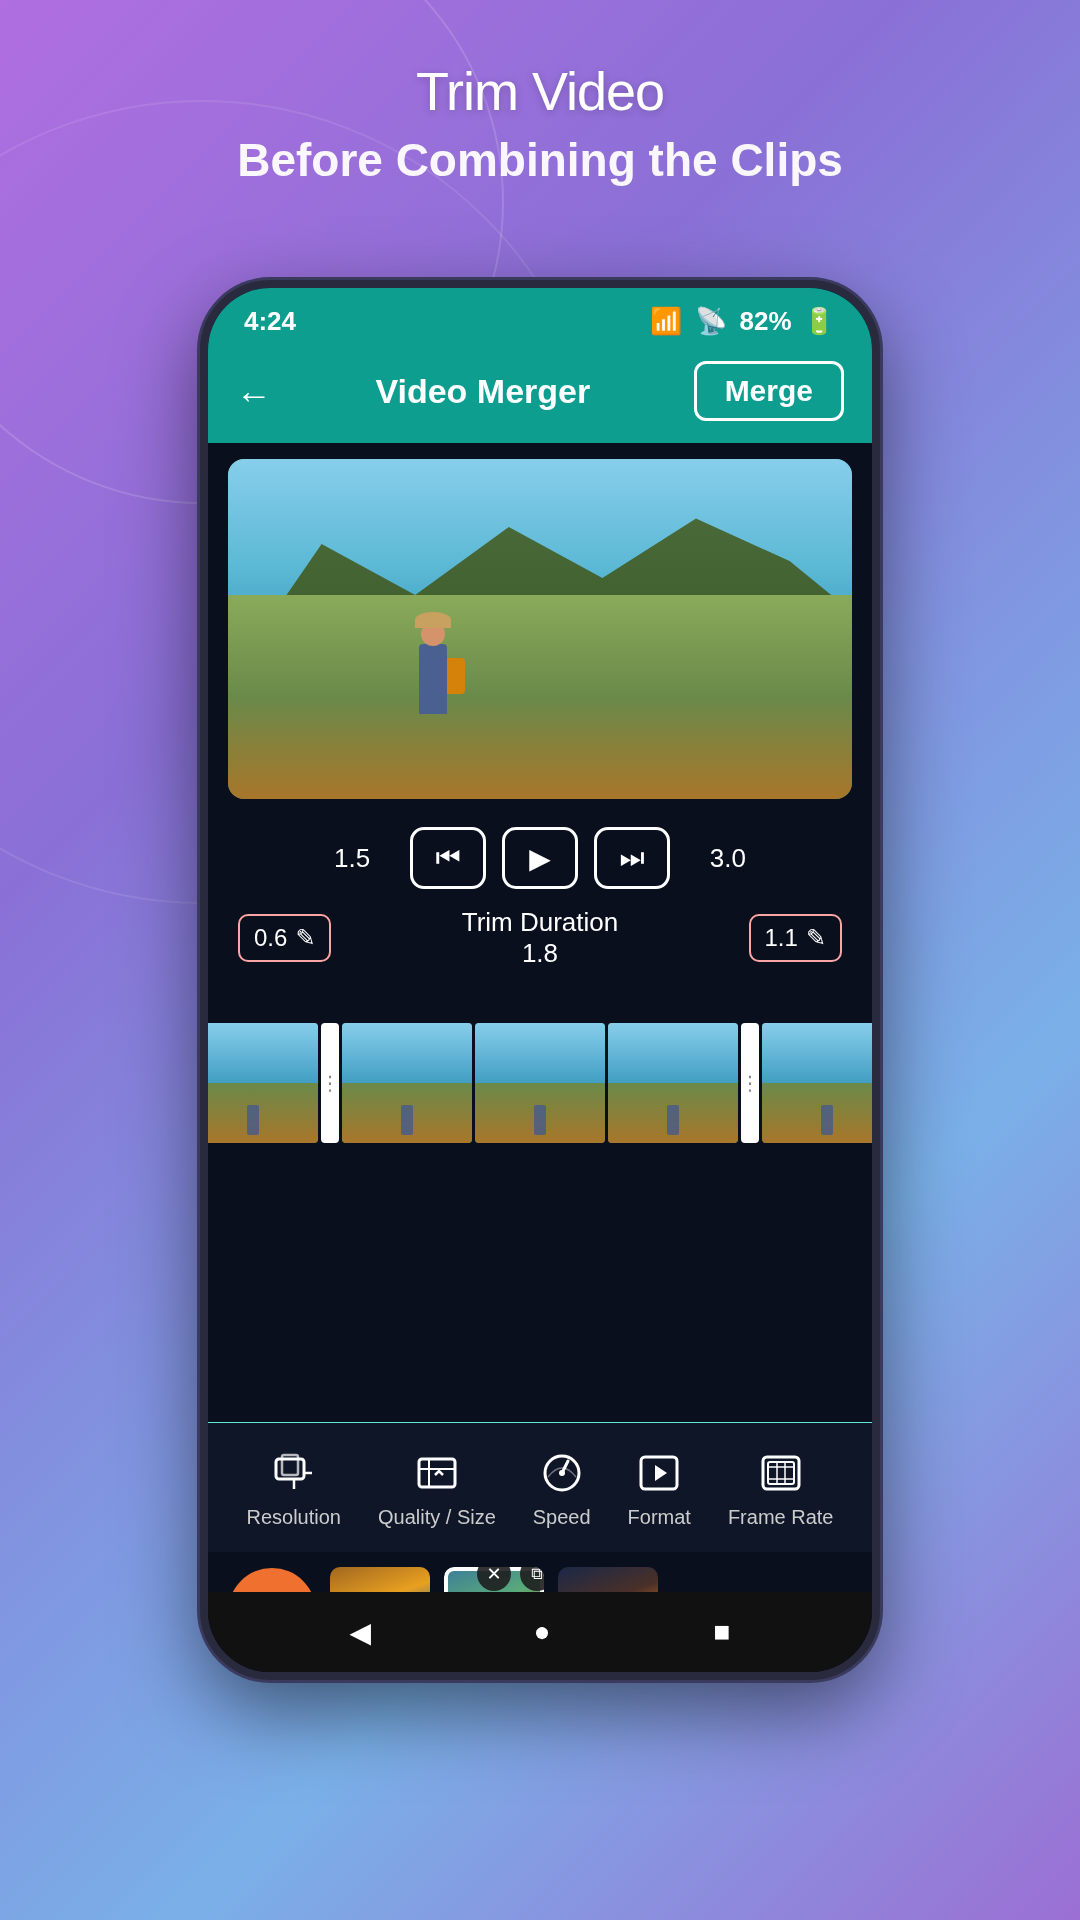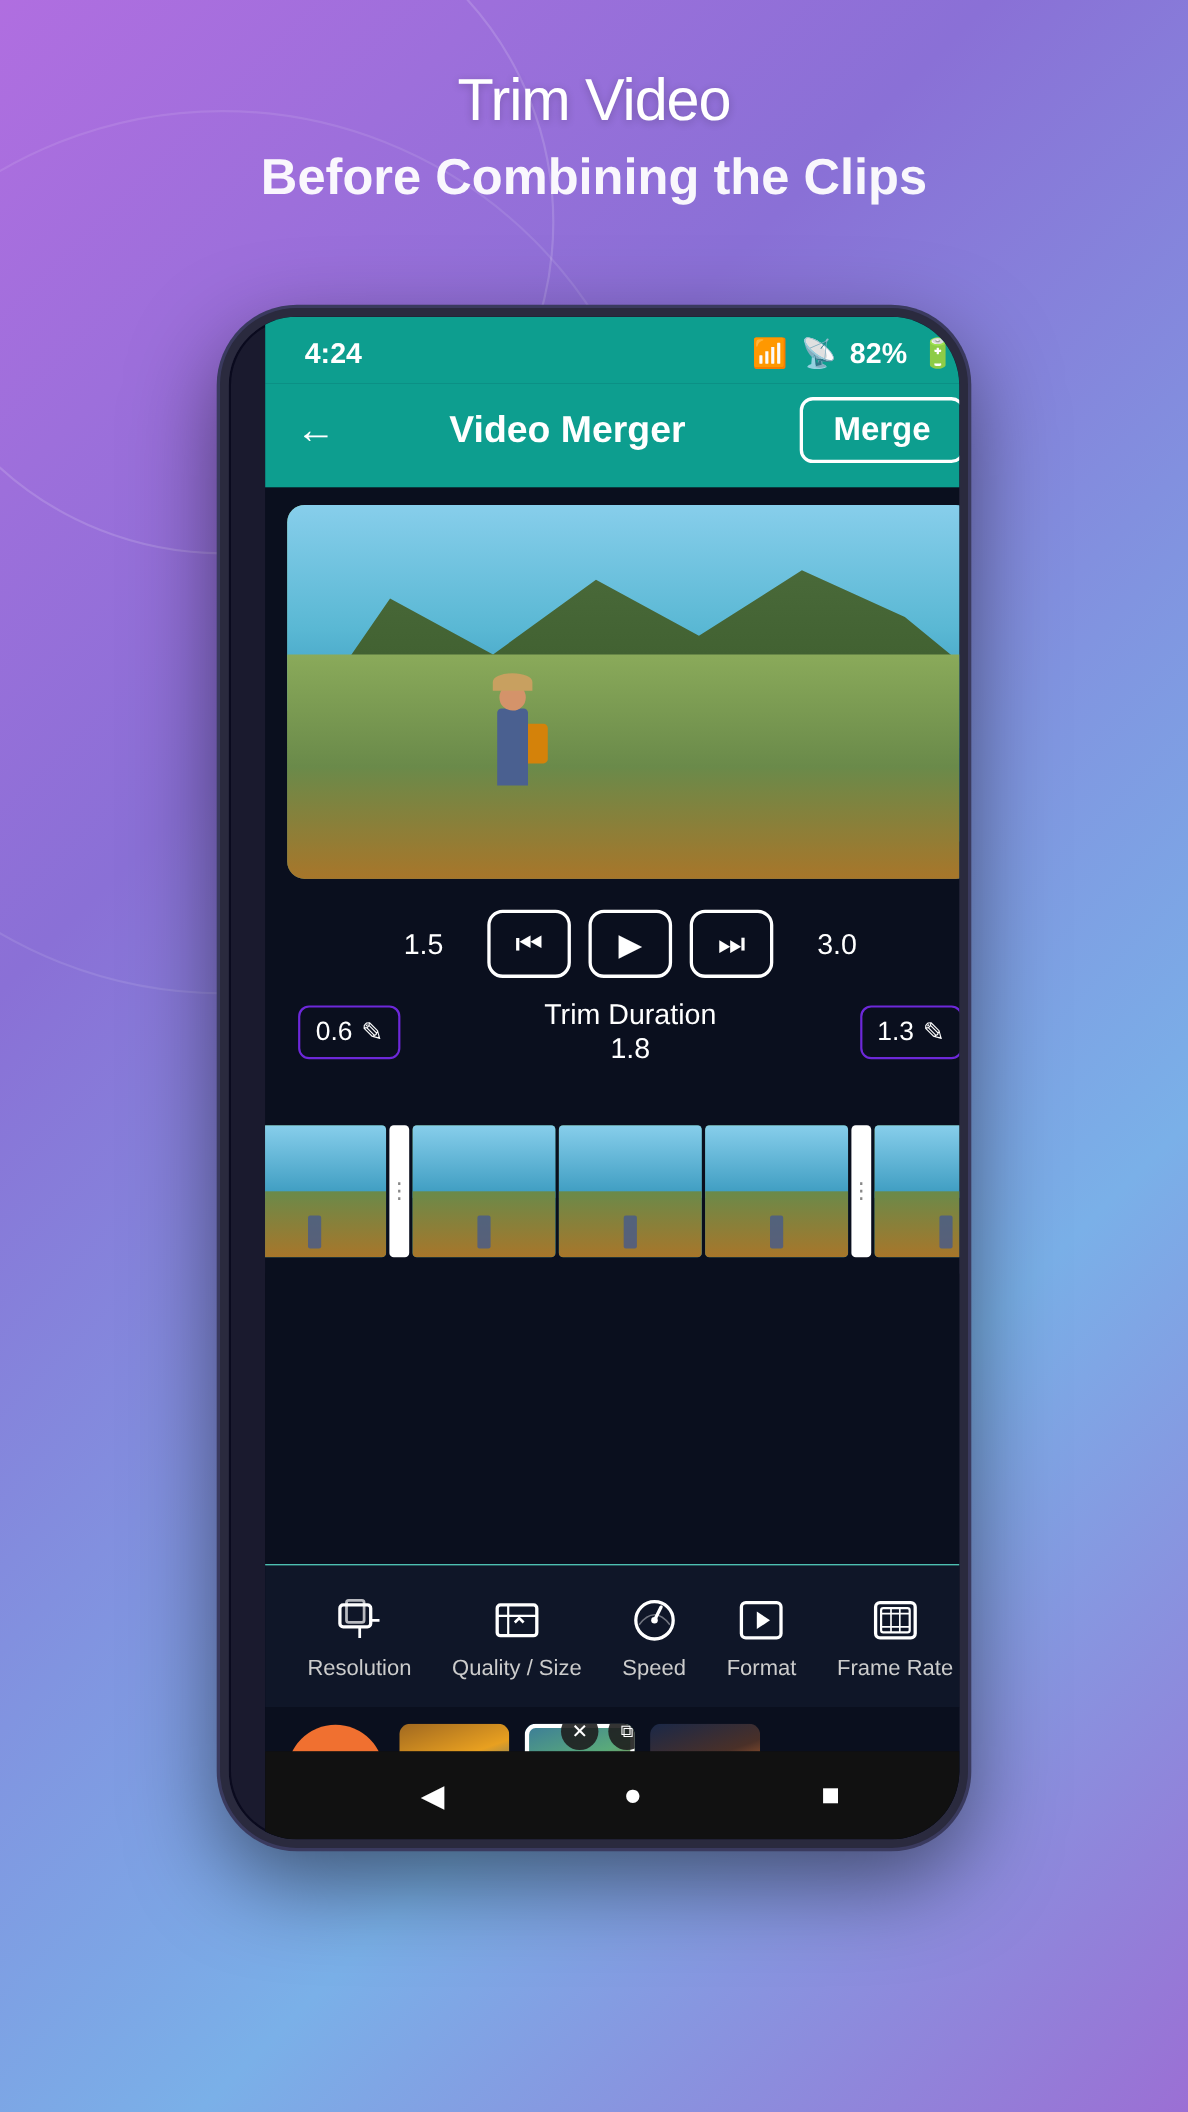--- a/index.html
+++ b/index.html
@@ -259,21 +259,21 @@
 
     
     .trim-row {
       display: flex;
       align-items: center;
       justify-content: space-between;
       padding: 6px 30px 14px;
     }
     .trim-input {
       background: transparent;
-      border: 2px solid #6d28d9;
+      border: 2px solid #fca5a5;
       border-radius: 10px;
       color: white;
       font-size: 24px;
       padding: 8px 14px;
       display: flex;
       align-items: center;
       gap: 8px;
     }
     .trim-center {
       text-align: center;
@@ -529,21 +529,20 @@
       background: #2a2a4e;
       border-radius: 0 4px 4px 0;
     }
 
     .screen-content {
       position: relative;
       width: 100%;
       height: 100%;
       overflow: hidden;
       background: #0a0f1e;
-      margin-left: 33px;
     }
   </style>
 </head>
 <body>
 
 <div class="bg-lines"></div>
 
 <div class="header-section">
   <div class="header-title">Trim Video</div>
   <div class="header-subtitle">Before Combining the Clips</div>
@@ -600,21 +599,21 @@
       <div class="trim-row">
         <div class="trim-input">
           <span>0.6</span>
           <span>✎</span>
         </div>
         <div class="trim-center">
           <div class="trim-label">Trim Duration</div>
           <div class="trim-value">1.8</div>
         </div>
         <div class="trim-input">
-          <span>1.3</span>
+          <span>1.1</span>
           <span>✎</span>
         </div>
       </div>
 
       <div class="film-strip">
         <div class="film-inner">
           <div class="film-thumb">
             <div class="film-thumb-sky"></div>
             <div class="film-thumb-mountain"></div>
             <div class="film-thumb-person"></div>

